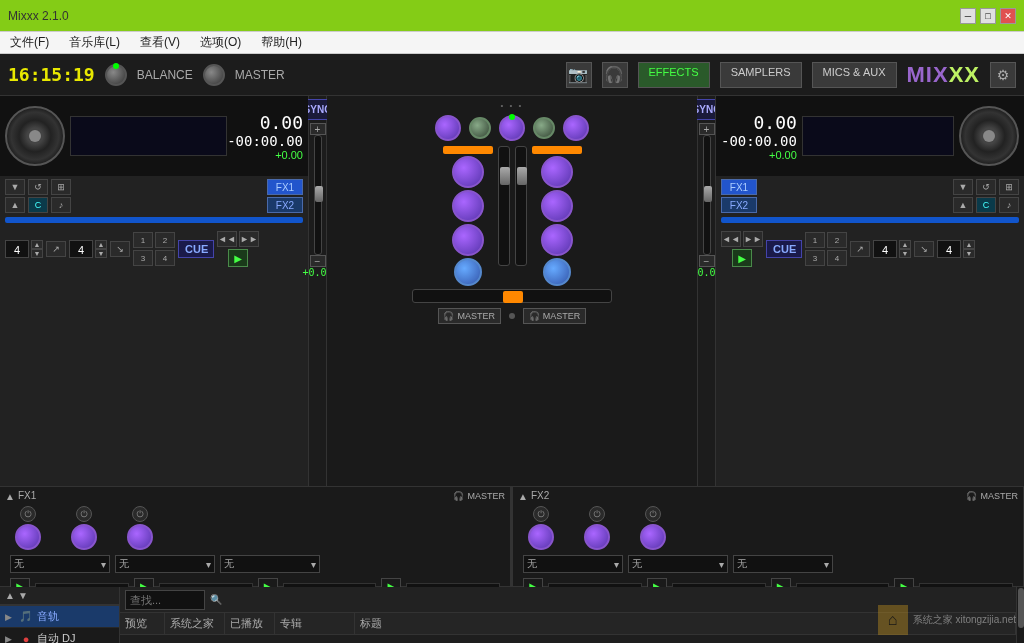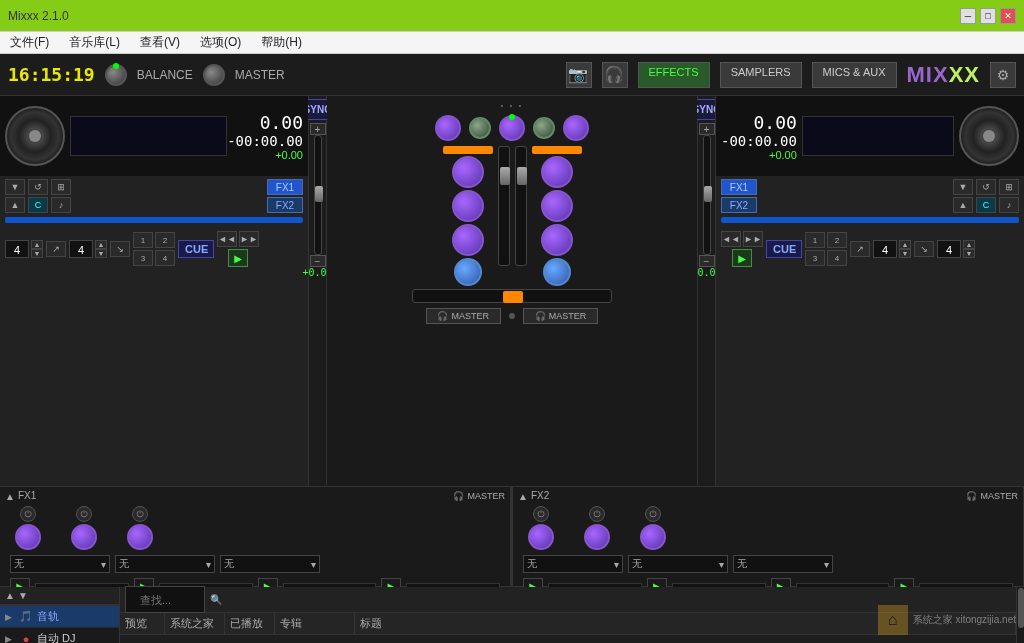--- a/index.html
+++ b/index.html
@@ -344,21 +344,21 @@
       cursor: pointer;
     }
     .sync-offset { color: #4f4; font-size: 10px; font-family: monospace; }
 
     
     .headphone-master-btn {
       background: #2a2a2a;
       border: 1px solid #555;
       color: #aaa;
       font-size: 9px;
-      padding: 2px 11px;
+      padding: 2px 5px;
       cursor: pointer;
       display: flex; align-items: center; gap: 3px;
     }
 
     
     .fx-panels {
       display: flex;
       height: 100px;
       background: #1a1a1a;
       border-top: 1px solid #333;
@@ -472,23 +472,23 @@
       display: flex;
       align-items: center;
       gap: 5px;
       padding: 0 5px;
     }
     .lib-search {
       background: #111;
       border: 1px solid #444;
       color: #fff;
       font-size: 11px;
-      padding: 2px 14px;
+      padding: 2px 4px;
       width: 80px;
-      height: 27px;
+      height: 20px;
     }
     .lib-col-headers {
       display: flex;
       background: #252525;
       border-bottom: 1px solid #333;
       height: 22px;
       align-items: center;
     }
     .lib-col {
       color: #aaa;

